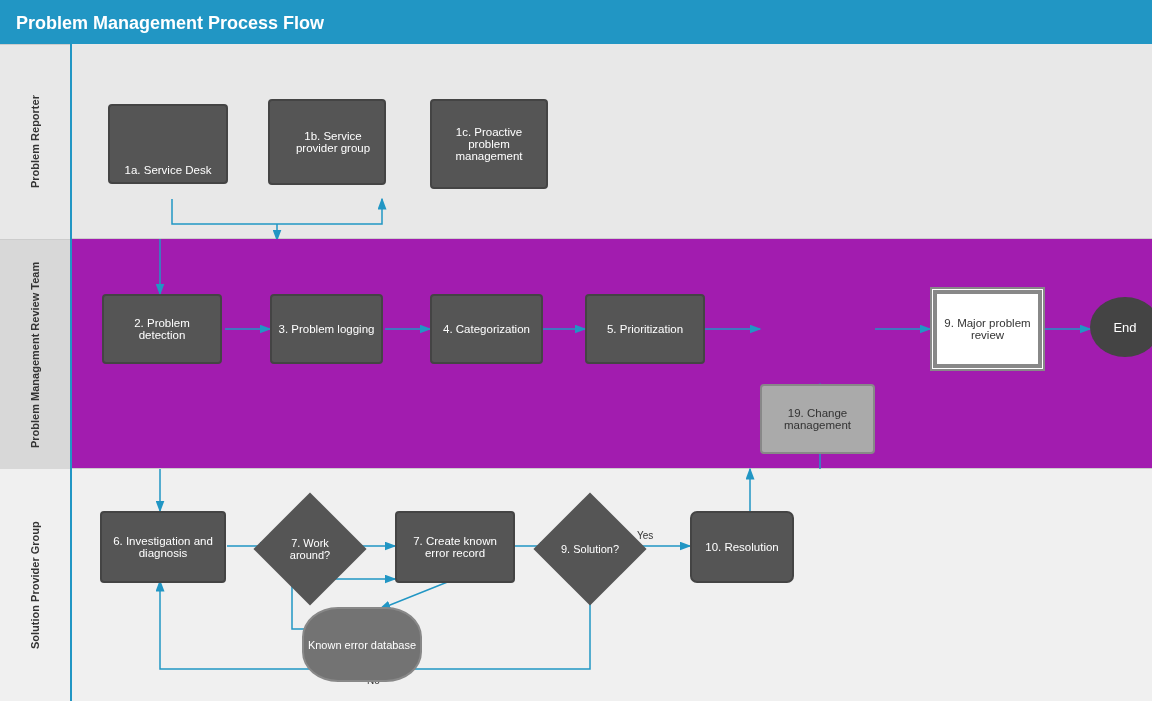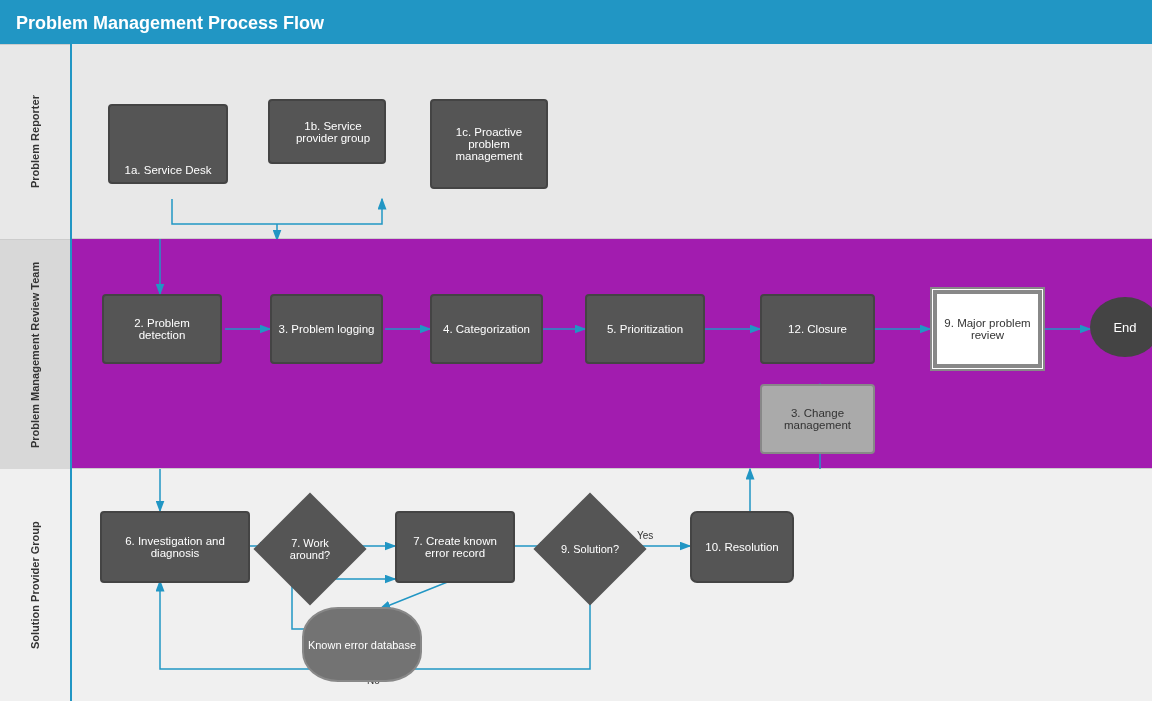--- a/index.html
+++ b/index.html
@@ -202,21 +202,21 @@
         </defs>
 
         <path class="arrow-line" d="M 100,155 L 100,180 L 310,180 L 310,155"></path>
         <path class="arrow-line" d="M 205,180 L 205,196"></path>
       </svg>
 
       <div class="node-rect" style="left:36px; top:60px; width:120px; height:80px;align-items:flex-end;">
         <span>1a. Service Desk</span>
       </div>
 
-      <div class="node-rect" style="left:196px; top:55px; width:118px; height:65px;padding-left:18px;">
+      <div class="node-rect" style="left:196px; top:55px; width:118px; height:86px;padding-left:18px;">
         <span>1b. Service provider group</span>
       </div>
 
       <div class="node-rect" style="left:358px; top:55px; width:118px; height:90px;">
         <span>1c. Proactive problem management</span>
       </div>
     </div>
 
     <div class="lane-row-2">
       <svg class="arrows">
@@ -247,34 +247,31 @@
       </div>
 
       <div class="node-rect" style="left:358px; top:55px; width:113px; height:70px;">
         <span>4. Categorization</span>
       </div>
 
       <div class="node-rect" style="left:513px; top:55px; width:120px; height:70px;">
         <span>5. Prioritization</span>
       </div>
 
-      <div class="node-rect" style="left:688px; top:55px; width:115px; height:70px;">
-        <span>12. Closure</span>
-      </div>
 
       <div class="node-rect-double" style="left:858px; top:48px; width:115px; height:84px; font-size:11.5px; font-weight:500; padding:6px;">
         <span>9. Major problem review</span>
       </div>
 
       <div class="node-oval" style="left:1018px; top:58px; width:70px; height:60px; border-radius:50%; font-size:13px;">
         <span>End</span>
       </div>
 
       <div class="node-rect" style="left:688px; top:145px; width:115px; height:70px; background:#aaa; color:#333; border-color:#888;">
-        <span>3. Change management</span>
+        <span>19. Change management</span>
       </div>
     </div>
 
     <div class="lane-row-3">
       <svg class="arrows">
 
         <line class="arrow-line" x1="88" y1="0" x2="88" y2="42"></line>
 
         <line class="arrow-line" x1="155" y1="77" x2="198" y2="77"></line>
 
@@ -288,21 +285,21 @@
         <line class="arrow-line" x1="678" y1="42" x2="678" y2="0"></line>
 
         <line class="arrow-line" x1="378" y1="112" x2="308" y2="140"></line>
 
         <path class="arrow-line" d="M 278,160 L 220,160 L 220,110 L 323,110"></path>
 
         <path class="arrow-line" d="M 518,112 L 518,200 L 88,200 L 88,112"></path>
         <text class="arrow-label" x="295" y="215">No</text>
       </svg>
 
-      <div class="node-rect" style="left:28px; top:42px; width:150px; height:72px;">
+      <div class="node-rect" style="left:28px; top:42px; width:126px; height:72px;">
         <span>6. Investigation and diagnosis</span>
       </div>
 
       <div class="node-diamond" style="left:198px; top:40px; width:80px; height:80px;">
         <span>7. Work around?</span>
       </div>
 
       <div class="node-rect" style="left:323px; top:42px; width:120px; height:72px;">
         <span>7. Create known error record</span>
       </div>

